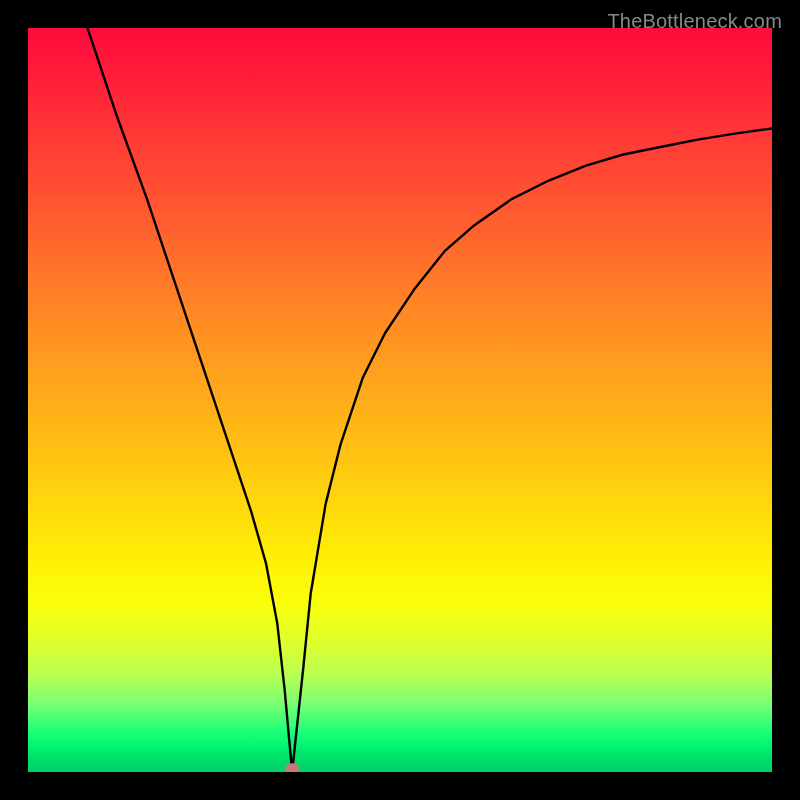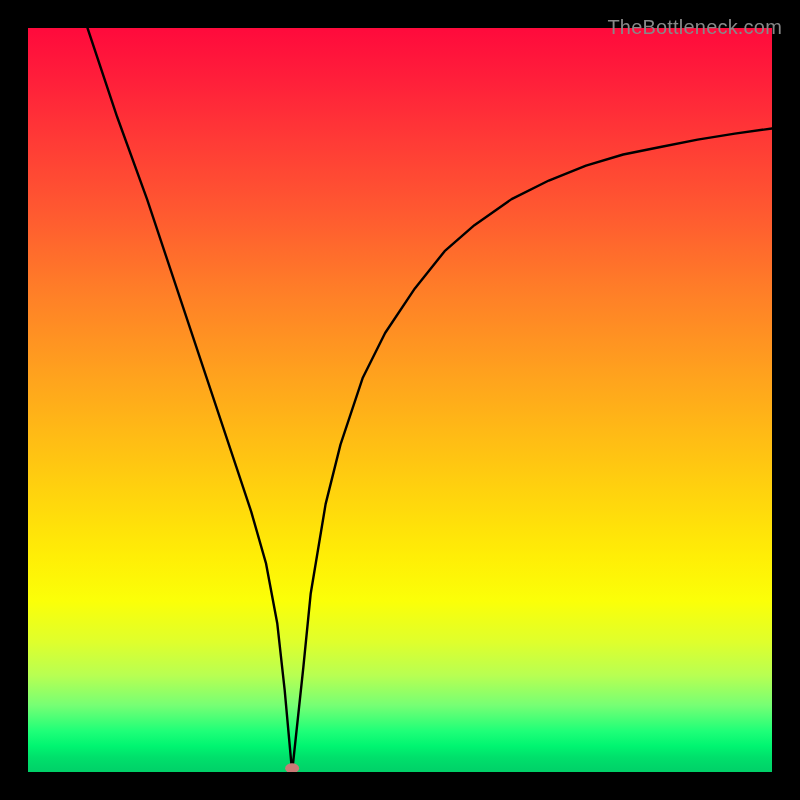--- a/index.html
+++ b/index.html
@@ -5,21 +5,21 @@
   * { margin: 0; padding: 0; box-sizing: border-box; }
   body {
     width: 800px;
     height: 800px;
     background: #000;
     position: relative;
     font-family: Arial, sans-serif;
   }
   .watermark {
     position: absolute;
-    top: 16px;
+    top: 10px;
     right: 18px;
     color: #888;
     font-size: 20px;
     font-weight: normal;
     z-index: 10;
     letter-spacing: 0.2px;
   }
   .plot-area {
     position: absolute;
     left: 28px;

